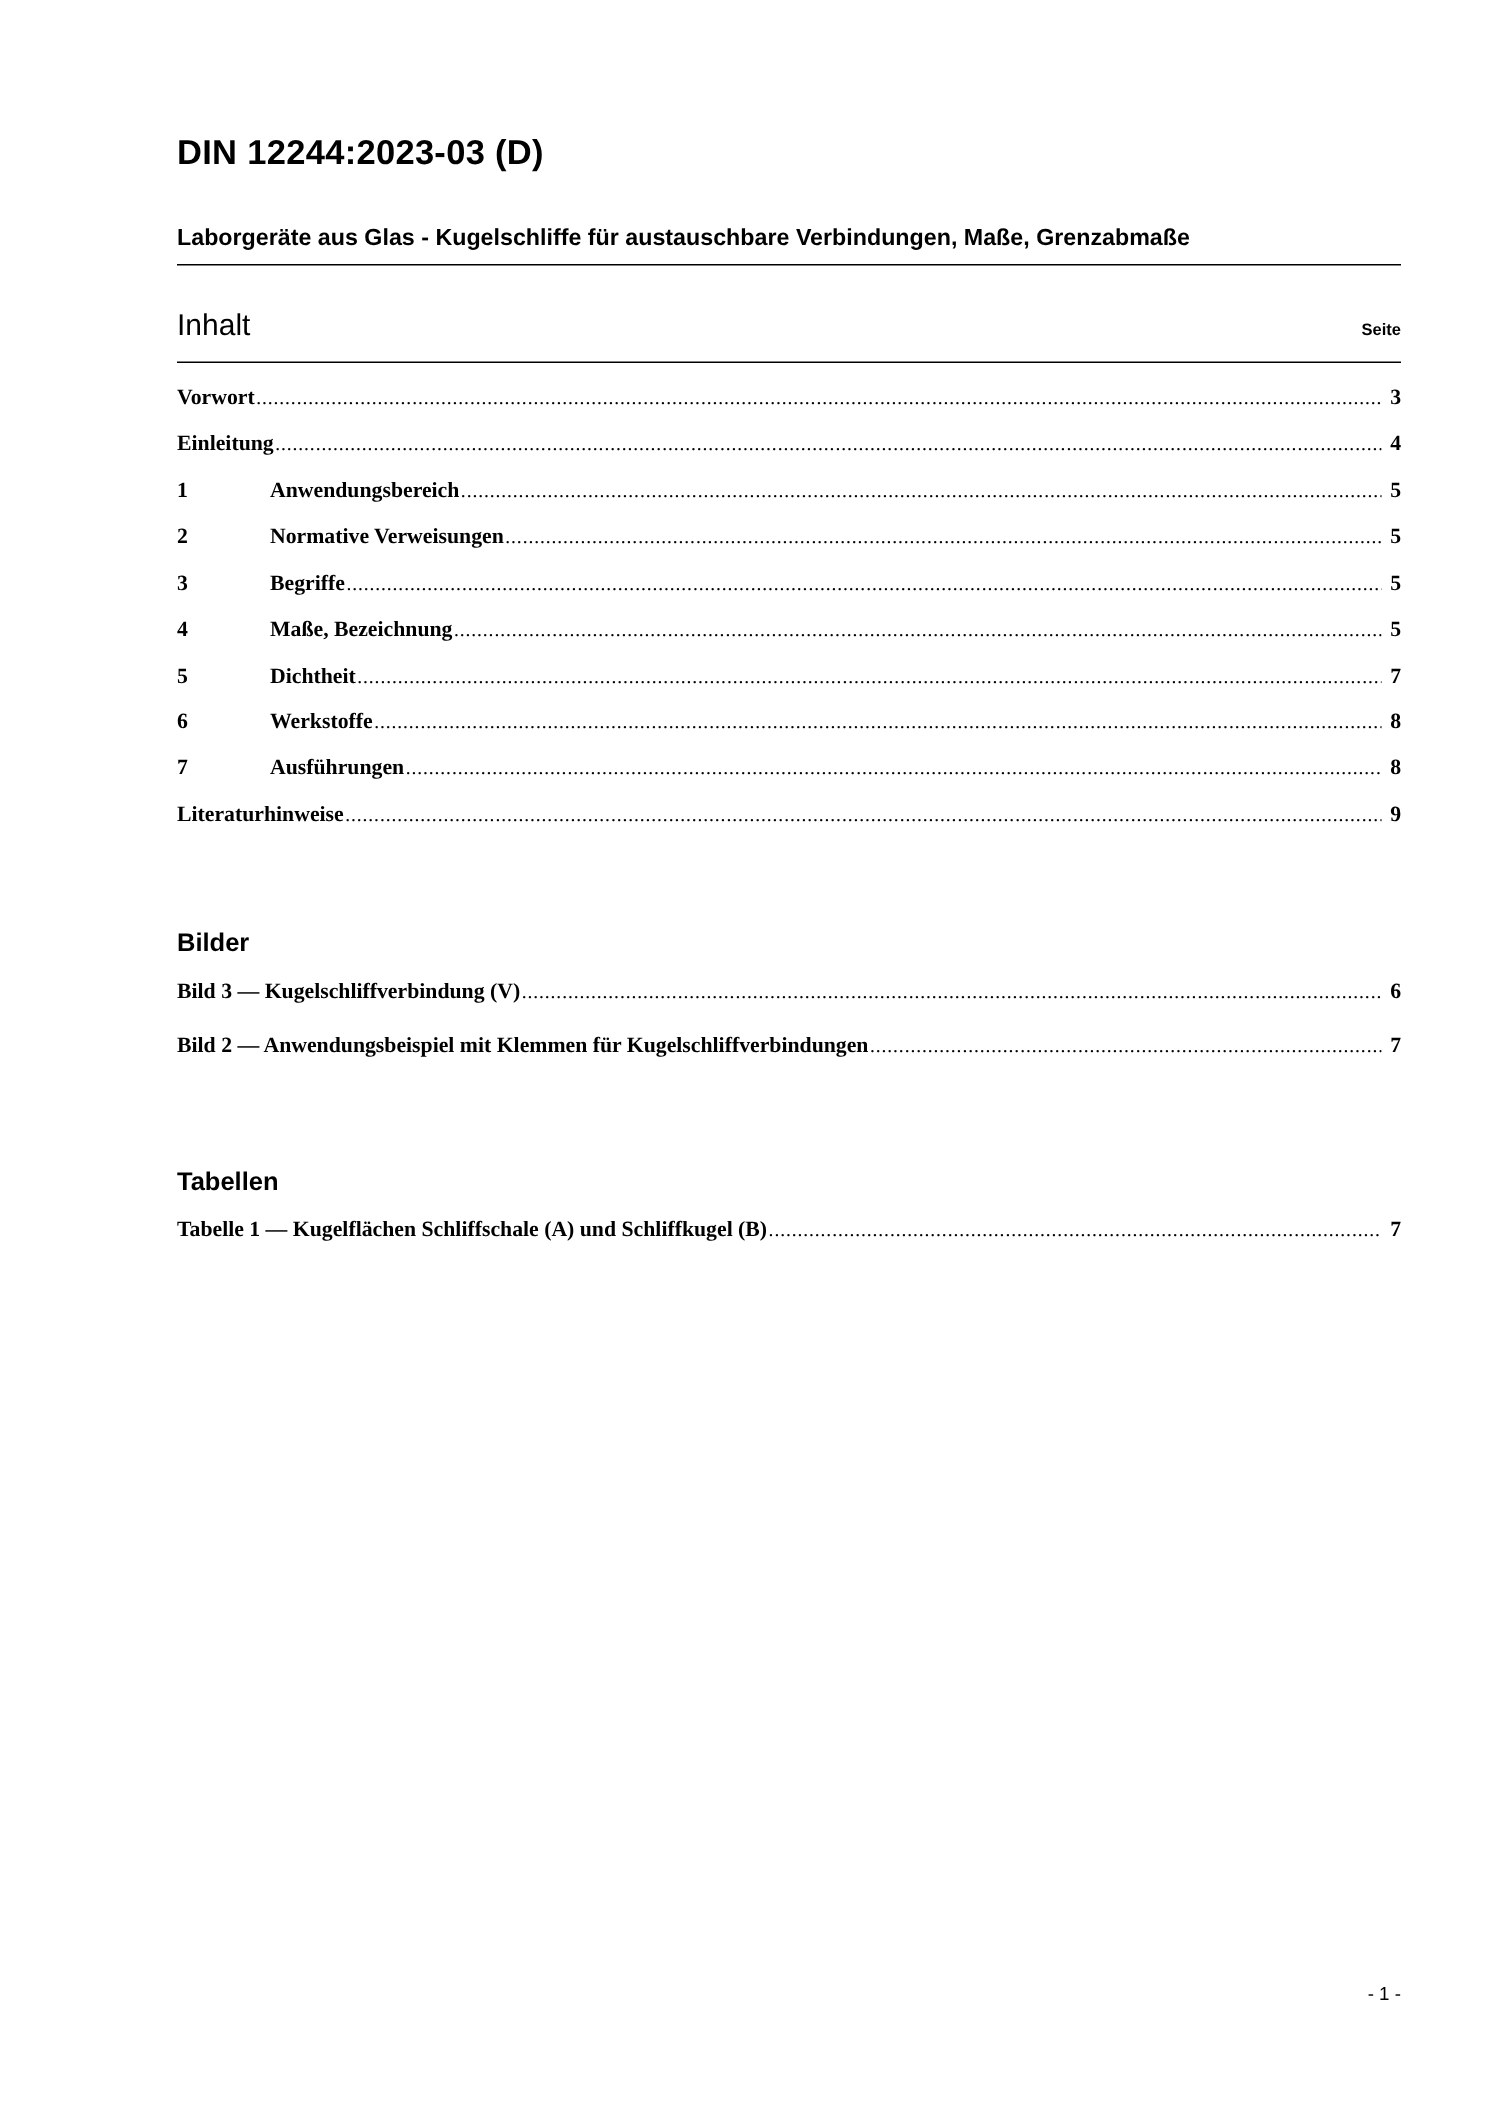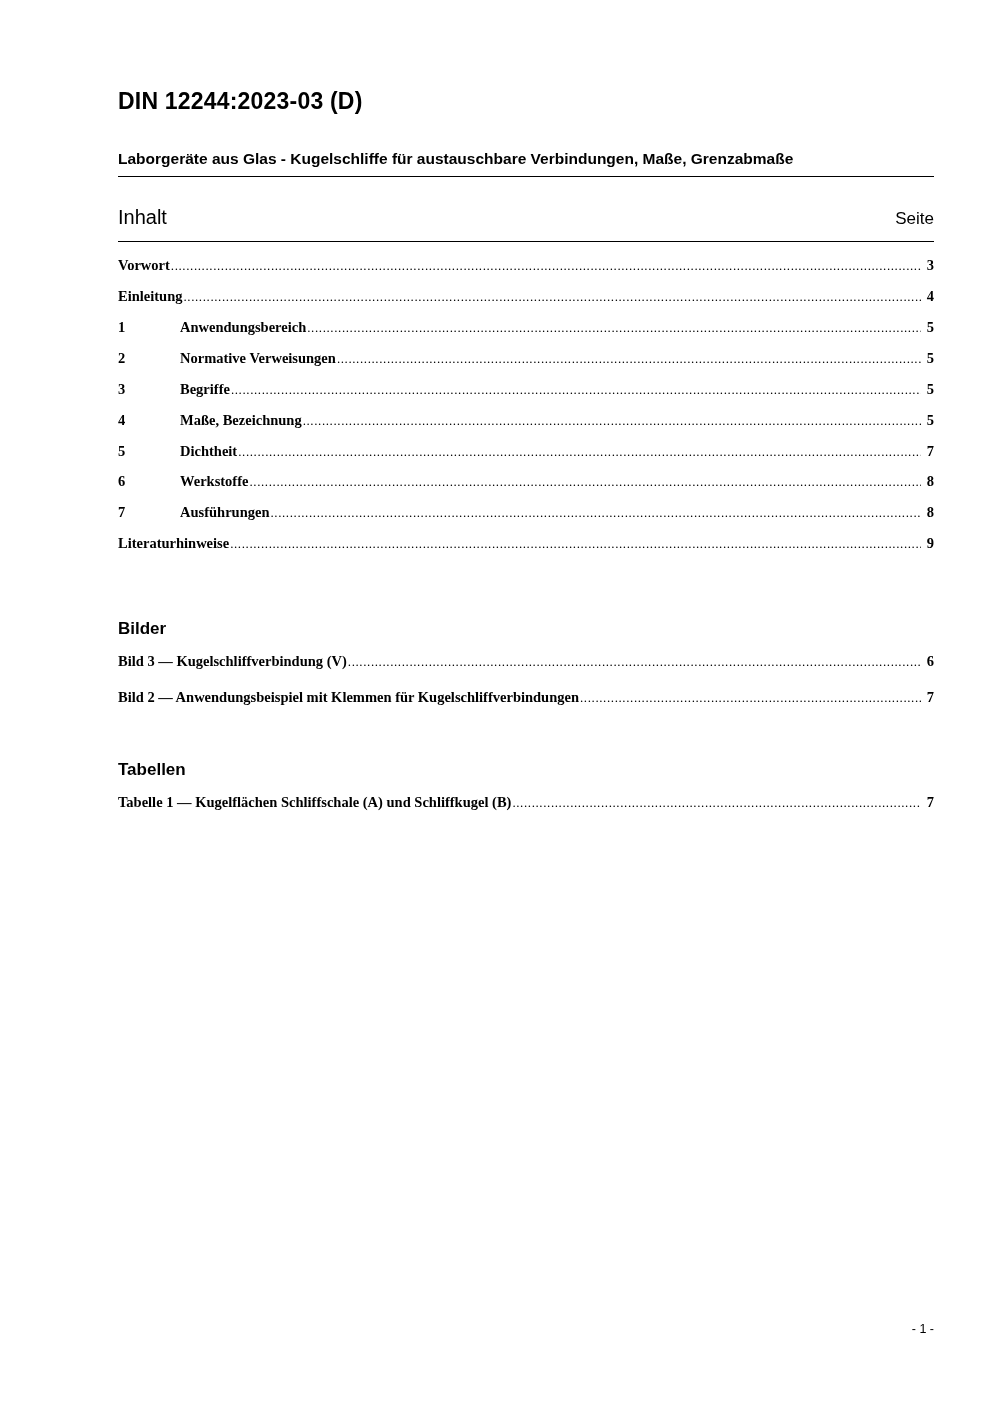--- a/index.html
+++ b/index.html
@@ -62,22 +62,22 @@
     justify-content: space-between;
     gap: 28px;
   }
   .toc-head {
     font-family: "Liberation Sans", sans-serif;
     font-size: 20px;
     font-weight: normal;
   }
   .toc-seite {
     font-family: "Liberation Sans", sans-serif;
-    font-size: 17px;
-    font-weight: normal;
+    font-size: 11px;
+    font-weight: bold;
     text-align: right;
   }
   .head-rule {
     margin-top: 12px;
     border-bottom: 1px solid #000;
     width: 816px;
   }
 
   
   .toc-list {
@@ -122,21 +122,21 @@
 
   
   .group-head {
     font-family: "Liberation Sans", sans-serif;
     font-size: 17px;
     font-weight: bold;
     margin-top: 60px;
     margin-bottom: 4px;
   }
   .group-head.tabellen {
-    margin-top: 44px;
+    margin-top: 62px;
   }
   .group-list .toc-row {
     padding: 11px 0;
   }
 
   
   .footer {
     position: absolute;
     left: 0;
     top: 1322px;

